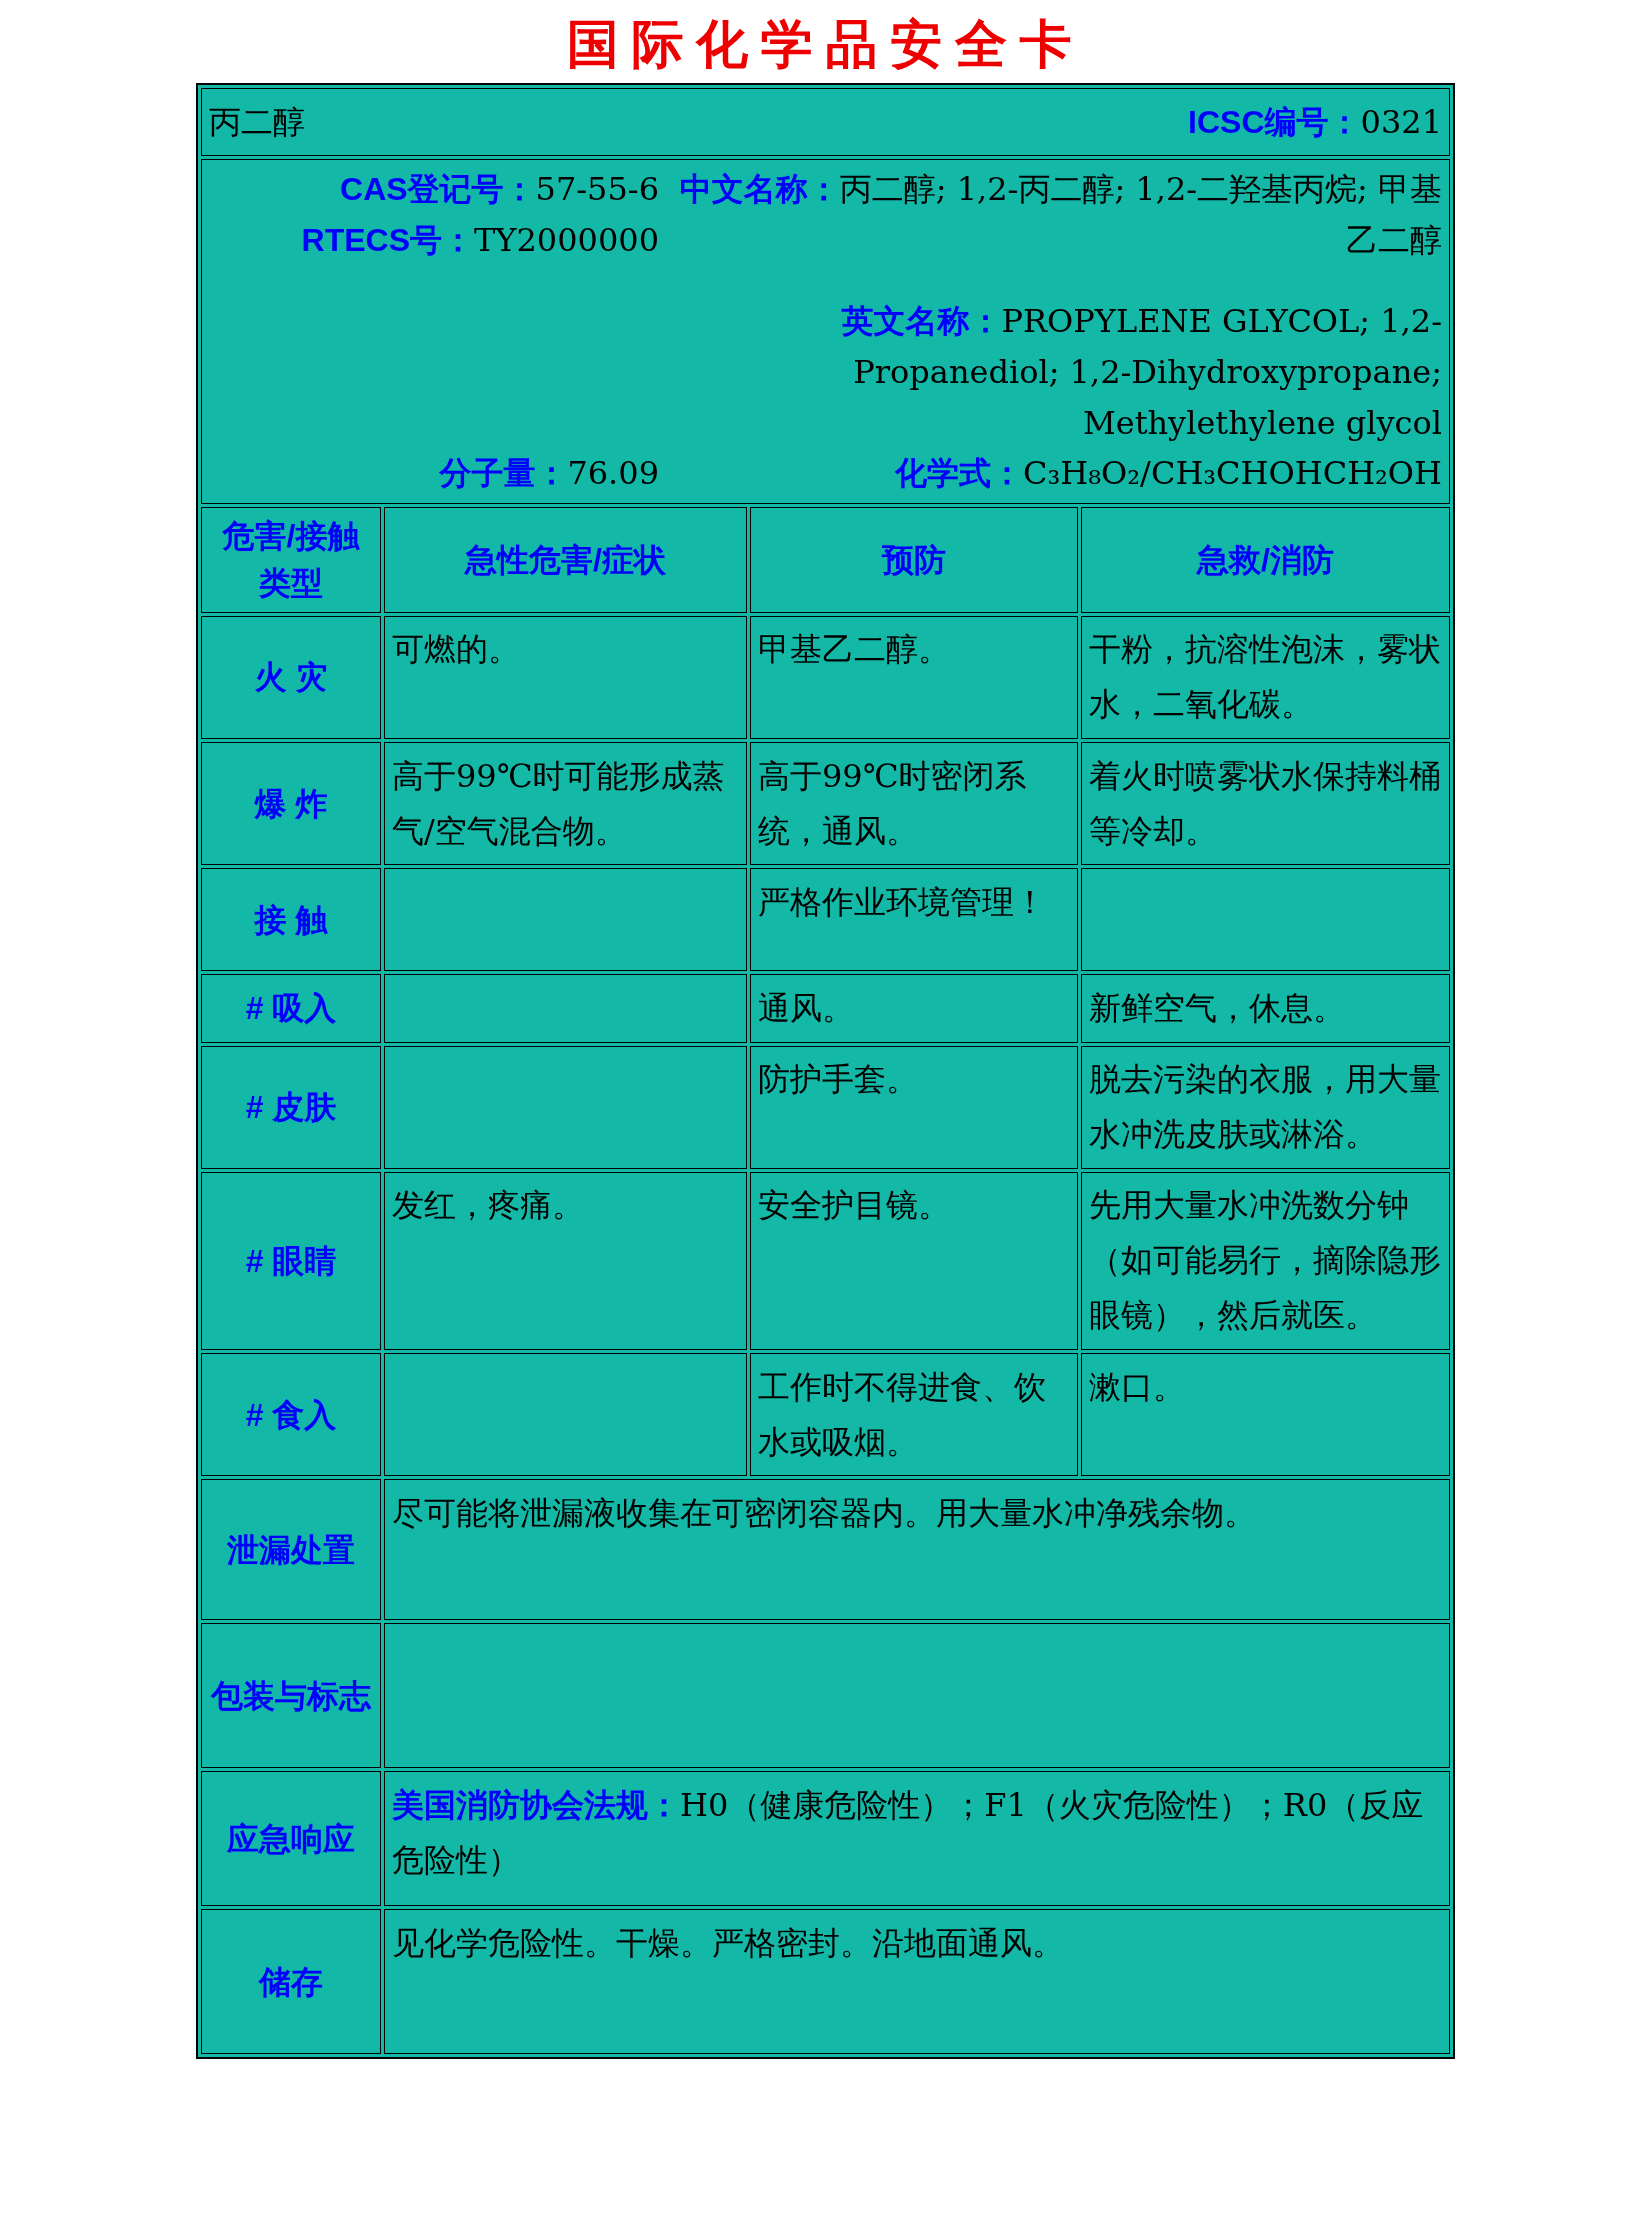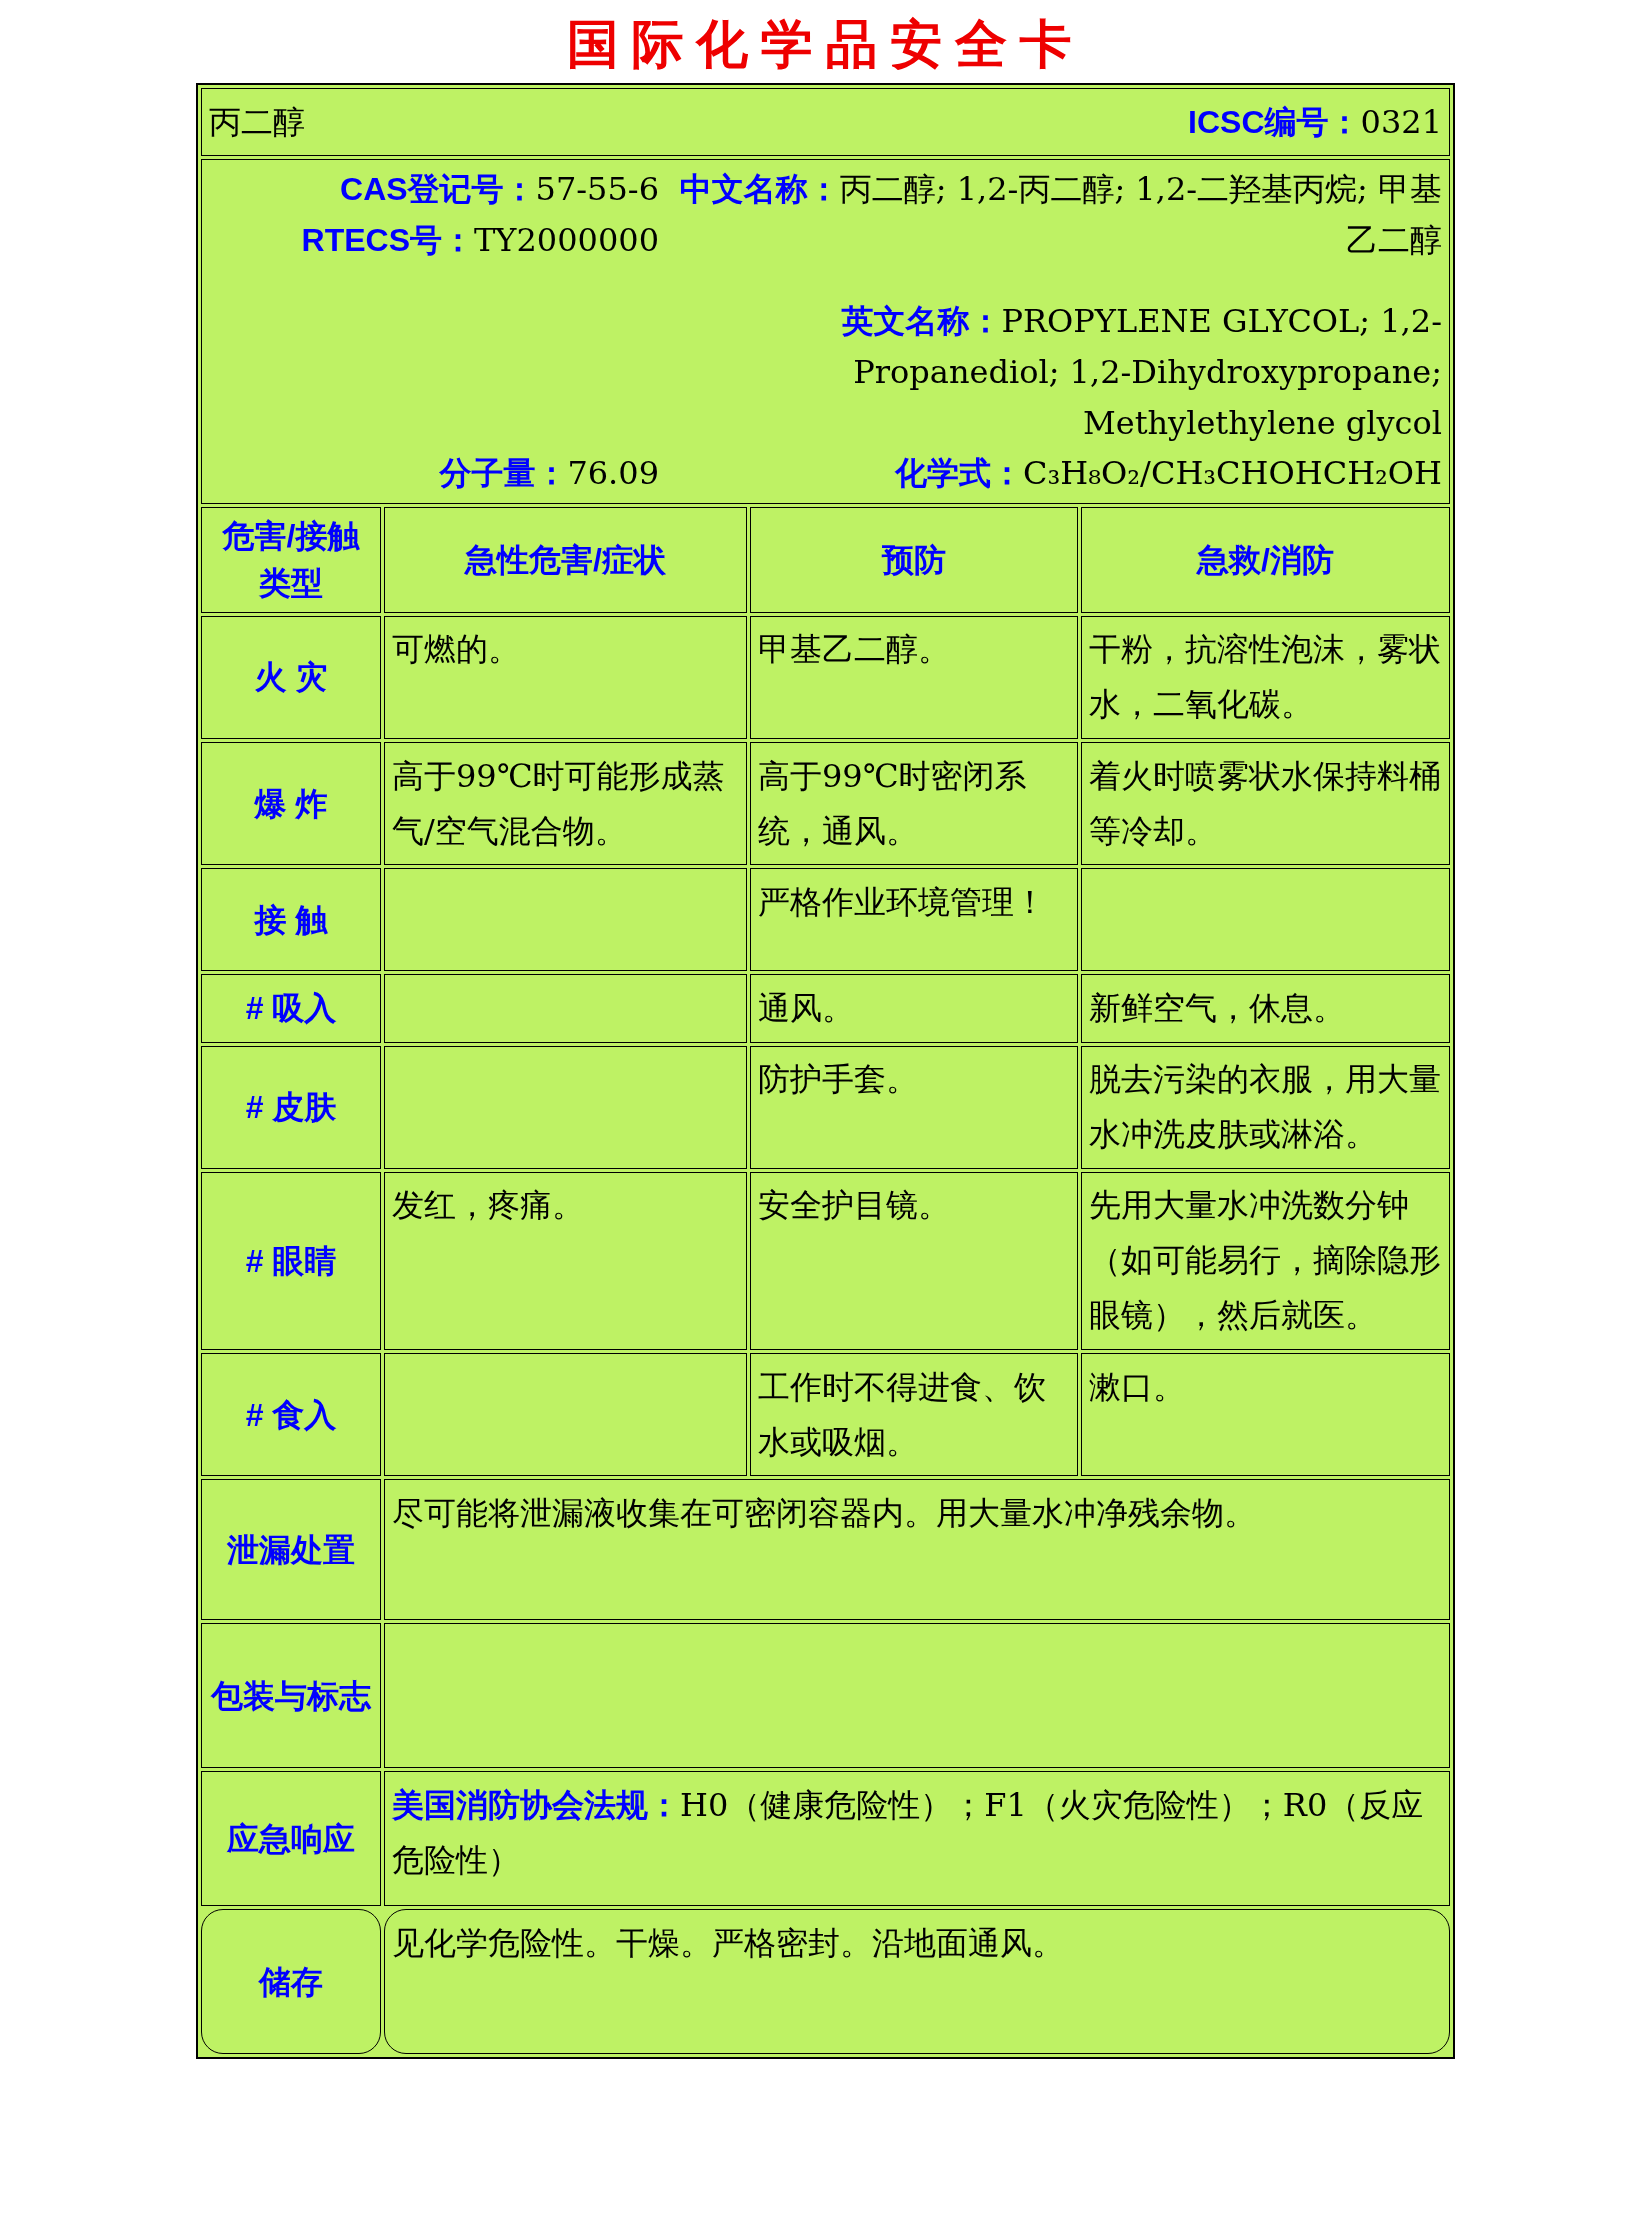--- a/index.html
+++ b/index.html
@@ -19,21 +19,21 @@
     font-weight: 700;
     font-size: 52px;
     letter-spacing: 12.7px;
     line-height: 1.0;
   }
   table.card {
     margin: 12.7px auto 0 auto;
     border-collapse: separate;
     border-spacing: 3.5px;
     border: 2.1px solid #000000;
-    background: #bef264;
+    background: #14b8a6;
     table-layout: fixed;
   }
   col.c1 { width: 180px; }
   col.c2 { width: 363px; }
   col.c3 { width: 328px; }
   col.c4 { width: 369px; }
   td {
     border: 1.4px solid #000000;
     vertical-align: top;
     padding: 5.6px 7px;
@@ -77,21 +77,21 @@
   .r-fire td { height: 100px; }
   .r-expl td { height: 103px; }
   .r-contact td { height: 103px; }
   .r-inhale td { height: 59px; }
   .r-skin td { height: 98px; }
   .r-eyes td { height: 160px; }
   .r-ingest td { height: 94px; }
   .r-spill td { height: 141px; }
   .r-pack td { height: 145px; }
   .r-emerg td { height: 135px; }
-  .r-store td { height: 145px; border-radius: 22px; }
+  .r-store td { height: 145px; }
 </style>
 </head>
 <body>
 
 <div class="page">
 
   <div class="title">国际化学品安全卡</div>
 
   <table class="card">
     <colgroup>

